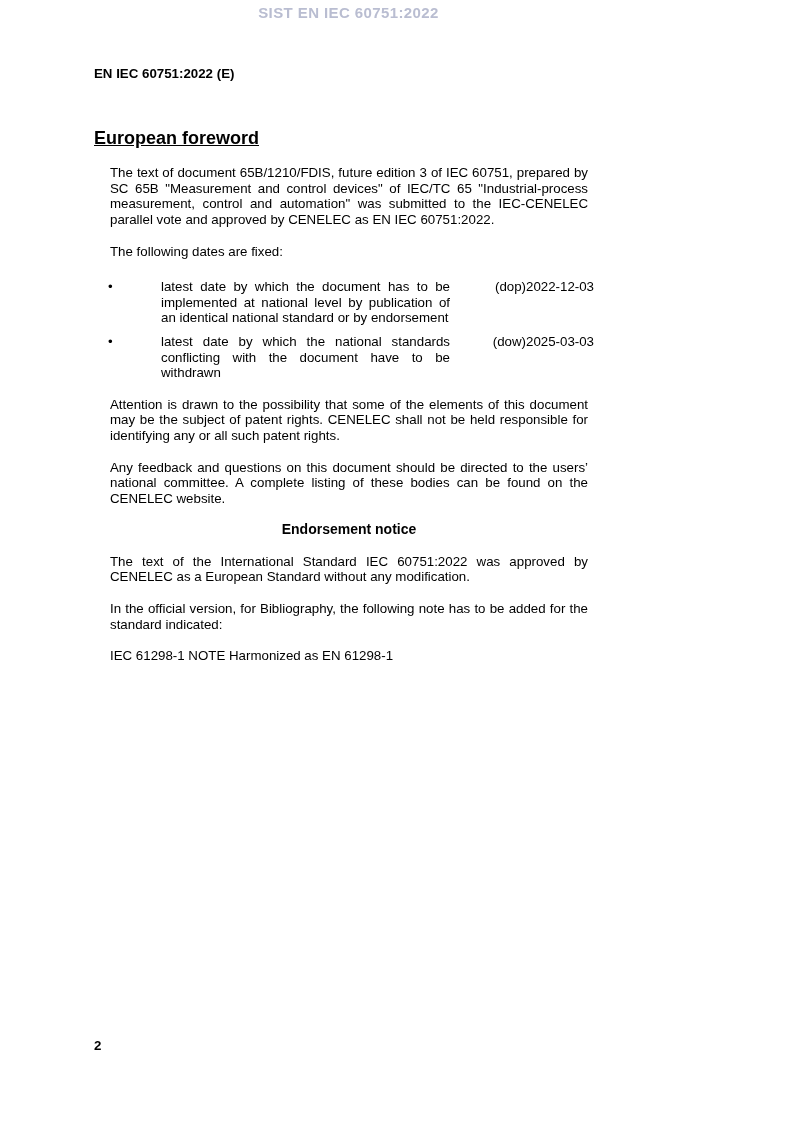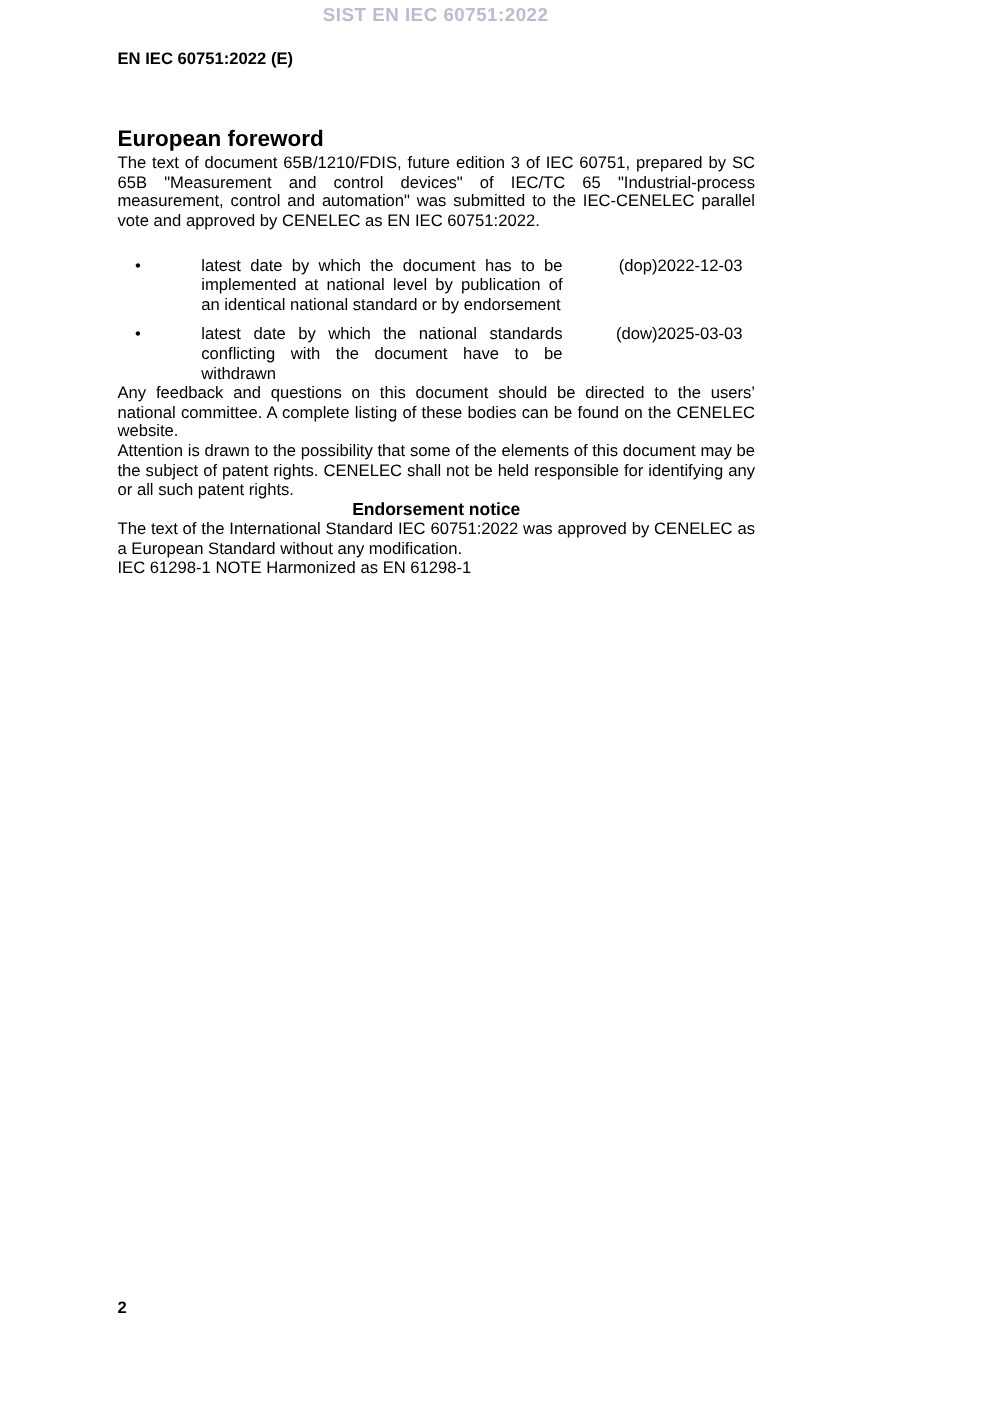--- a/index.html
+++ b/index.html
@@ -20,31 +20,31 @@
     text-align: center;
     font-weight: bold;
     font-size: 15px;
     letter-spacing: 0.4px;
     color: #b9bdd1;
   }
   .content {
     padding: 0 93px 0 94px;
   }
   .doc-header {
-    margin-top: 18px;
+    margin-top: 45px;
     font-weight: bold;
   }
   .foreword-title {
     margin-top: 47px;
     font-weight: bold;
     font-size: 18px;
     line-height: 21px;
   }
   p.body-par {
-    margin: 0;
+    margin: 16px;
     text-align: justify;
   }
   .par-1 { margin-top: 23px; }
   .dates-intro { margin-top: 17px; text-align: left; }
   .dates-list { margin-top: 20px; }
   .date-row {
     display: grid;
     grid-template-columns: 36px 1fr 64px 78px;
     align-items: start;
   }
@@ -75,49 +75,51 @@
 <body>
 
 <div class="page">
 
   <div class="watermark">SIST EN IEC 60751:2022</div>
 
   <div class="content">
 
     <div class="doc-header">EN IEC 60751:2022 (E)</div>
 
-    <h1 class="foreword-title" style="margin-bottom:0;">European foreword</h1>
+    <h1 class="foreword-title" style="margin-bottom:0;text-decoration:underline;">European foreword</h1>
 
     <p class="body-par par-1">The text of document 65B/1210/FDIS, future edition 3 of IEC 60751, prepared by SC 65B "Measurement and control devices" of IEC/TC 65 "Industrial-process measurement, control and automation" was submitted to the IEC-CENELEC parallel vote and approved by CENELEC as EN IEC 60751:2022.</p>
 
+    <p class="body-par dates-intro">The following dates are fixed:</p>
 
     <div class="dates-list">
       <div class="date-row">
         <span class="bullet">•</span>
         <span class="date-text">latest date by which the document has to be implemented at national level by publication of an identical national standard or by endorsement</span>
         <span class="date-code">(dop)</span>
         <span class="date-value">2022-12-03</span>
       </div>
       <div class="date-row">
         <span class="bullet">•</span>
         <span class="date-text">latest date by which the national standards conflicting with the document have to be withdrawn</span>
         <span class="date-code">(dow)</span>
         <span class="date-value">2025-03-03</span>
       </div>
     </div>
 
 
+    <p class="body-par par-3">Attention is drawn to the possibility that some of the elements of this document may be the subject of patent rights. CENELEC shall not be held responsible for identifying any or all such patent rights.</p>
+
     <p class="body-par par-4">Any feedback and questions on this document should be directed to the users’ national committee. A complete listing of these bodies can be found on the CENELEC website.</p>
-
-    <p class="body-par par-3">Attention is drawn to the possibility that some of the elements of this document may be the subject of patent rights. CENELEC shall not be held responsible for identifying any or all such patent rights.</p>
 
     <div class="endorsement-title">Endorsement notice</div>
 
     <p class="body-par endo-par-1">The text of the International Standard IEC 60751:2022 was approved by CENELEC as a European Standard without any modification.</p>
 
+    <p class="body-par endo-par-2">In the official version, for Bibliography, the following note has to be added for the standard indicated:</p>
 
     <p class="body-par endo-par-3">IEC 61298-1 NOTE Harmonized as EN 61298-1</p>
 
   </div>
 
   <div class="page-number">2</div>
 
 </div>
 
 </body></html>

